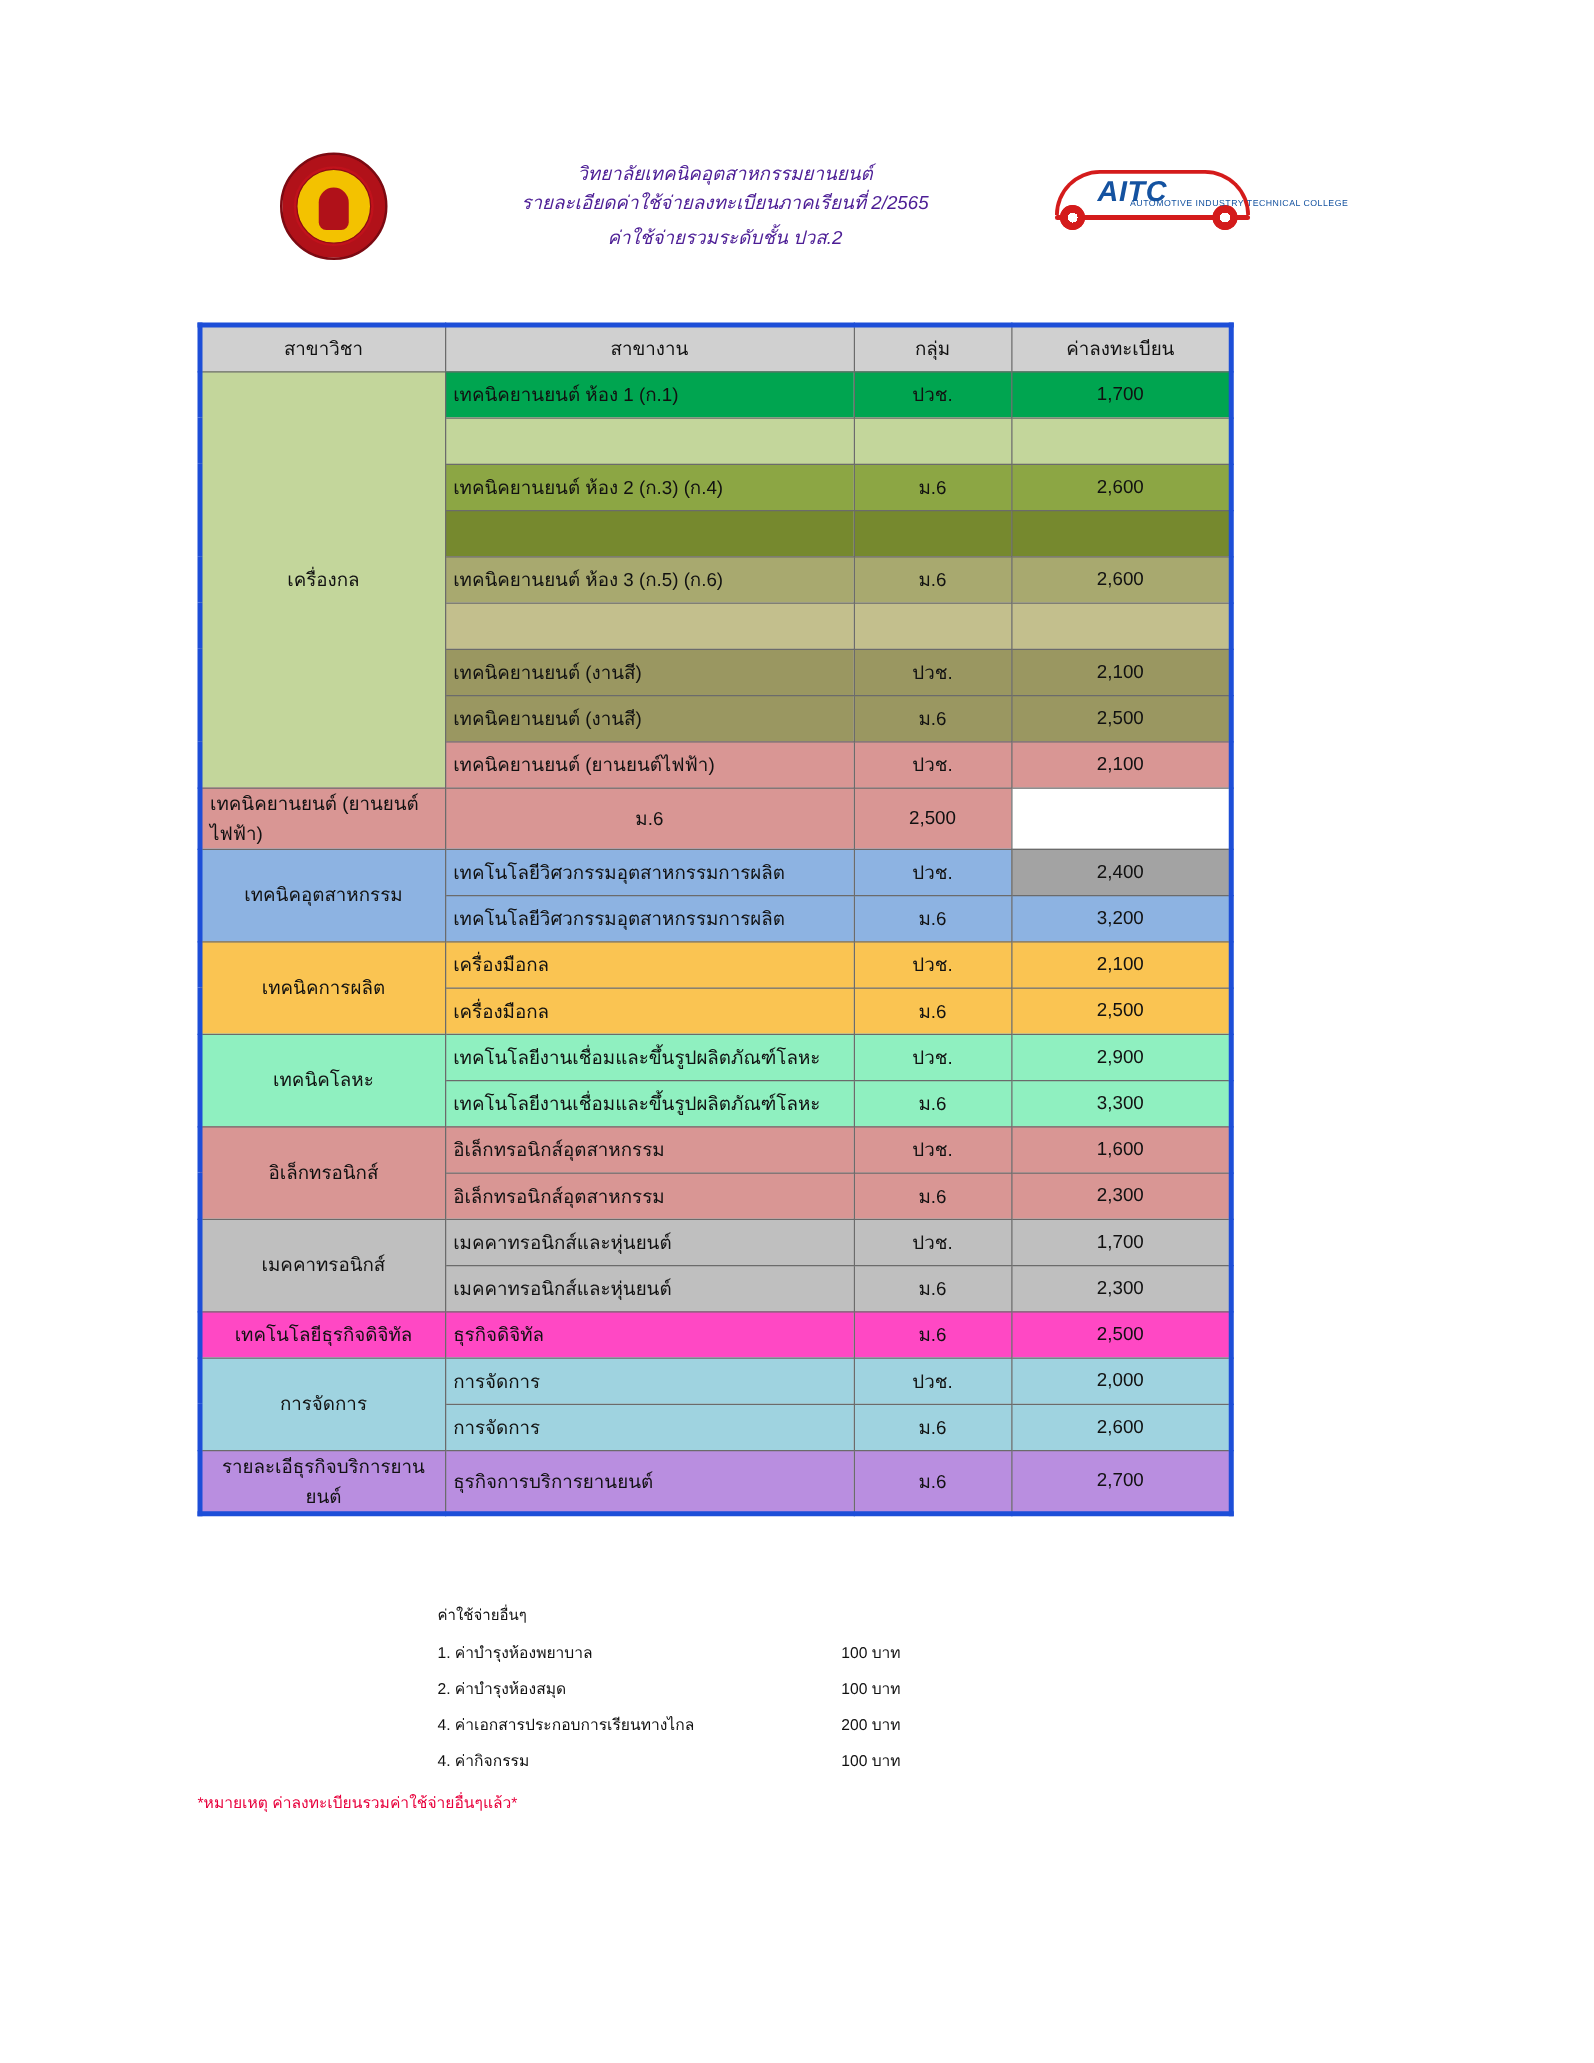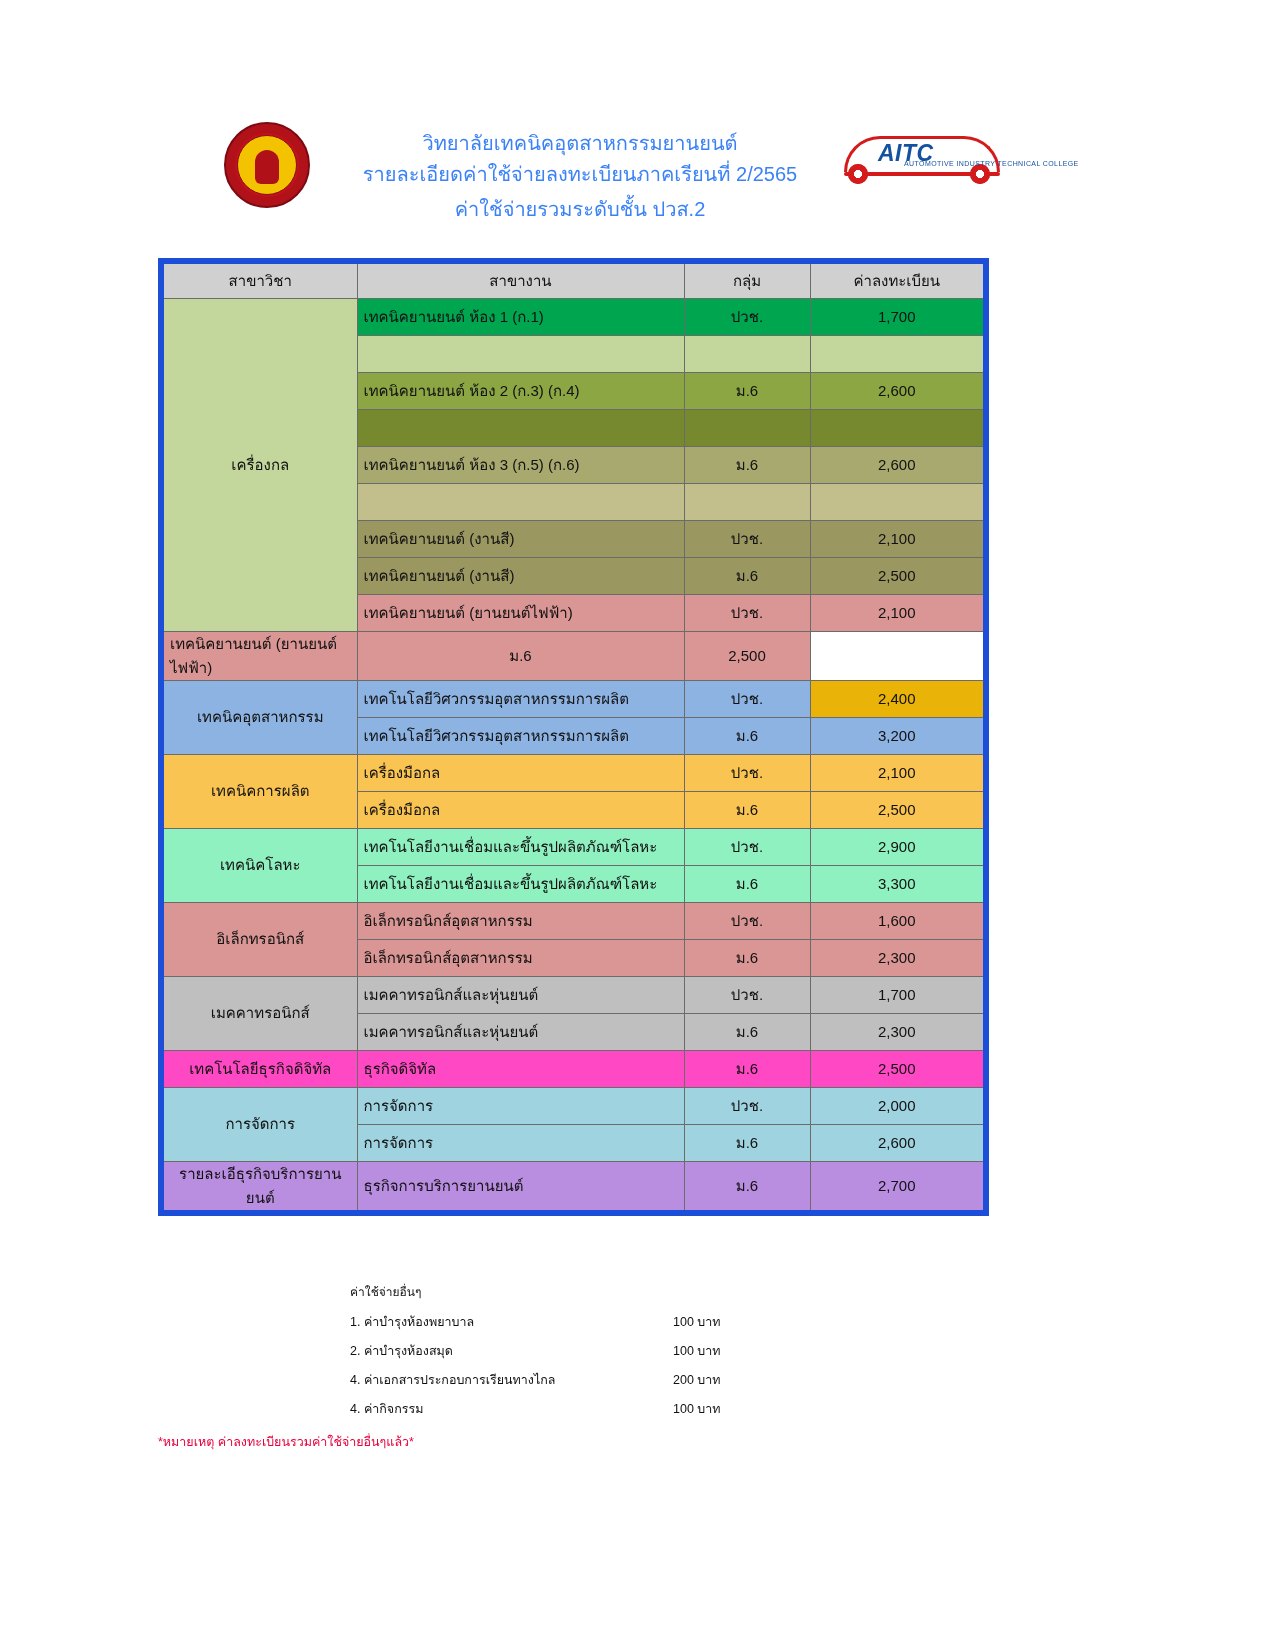--- a/index.html
+++ b/index.html
@@ -73,24 +73,25 @@
   }
 
   .title-block {
     position: absolute;
     left: 330px;
     top: 18px;
     width: 500px;
     text-align: center;
   }
   .title-line {
-    font-size: 20px;
+    font-size: 15px;
     line-height: 1.55;
-    color: #3b82f6;
+    color: #4c1d95;
     white-space: nowrap;
+    font-style: italic;
   }
   .title-line.l3 {
     margin-top: 4px;
   }
 
   .logo-aitc {
     position: absolute;
     left: 826px;
     top: 18px;
     width: 190px;
@@ -152,21 +153,21 @@
   .table-wrap {
     position: absolute;
     left: 158px;
     top: 258px;
     width: 860px;
   }
   table.fee {
     border-collapse: collapse;
     table-layout: fixed;
     width: 712px;
-    border: 6px solid #1d4ed8;
+    border: 4px solid #1d4ed8;
   }
   table.fee td, table.fee th {
     border: 1px solid #6b6b6b;
     font-size: 15px;
     font-weight: normal;
     height: 37px;
     padding: 0 6px;
     box-sizing: border-box;
     color: #111;
   }
@@ -326,21 +327,21 @@
           </tr>
           <tr>
             <td class="program" style="background: rgb(217, 150, 148);">เทคนิคยานยนต์  (ยานยนต์ไฟฟ้า)</td>
             <td class="group" style="background: rgb(217, 150, 148);">ม.6</td>
             <td class="fee" style="background: rgb(217, 150, 148);">2,500</td>
           </tr>
           <tr>
             <td class="major" rowspan="2" style="background: rgb(141, 179, 226);">เทคนิคอุตสาหกรรม</td>
             <td class="program" style="background: rgb(141, 179, 226);">เทคโนโลยีวิศวกรรมอุตสาหกรรมการผลิต</td>
             <td class="group" style="background: rgb(141, 179, 226);">ปวช.</td>
-            <td class="fee" style="background: #eab308;">2,400</td>
+            <td class="fee" style="background: #a3a3a3;">2,400</td>
           </tr>
           <tr>
             <td class="program" style="background: rgb(141, 179, 226);">เทคโนโลยีวิศวกรรมอุตสาหกรรมการผลิต</td>
             <td class="group" style="background: rgb(141, 179, 226);">ม.6</td>
             <td class="fee" style="background: rgb(141, 179, 226);">3,200</td>
           </tr>
           <tr>
             <td class="major" rowspan="2" style="background: rgb(250, 196, 82);">เทคนิคการผลิต</td>
             <td class="program" style="background: rgb(250, 196, 82);">เครื่องมือกล</td>
             <td class="group" style="background: rgb(250, 196, 82);">ปวช.</td>

